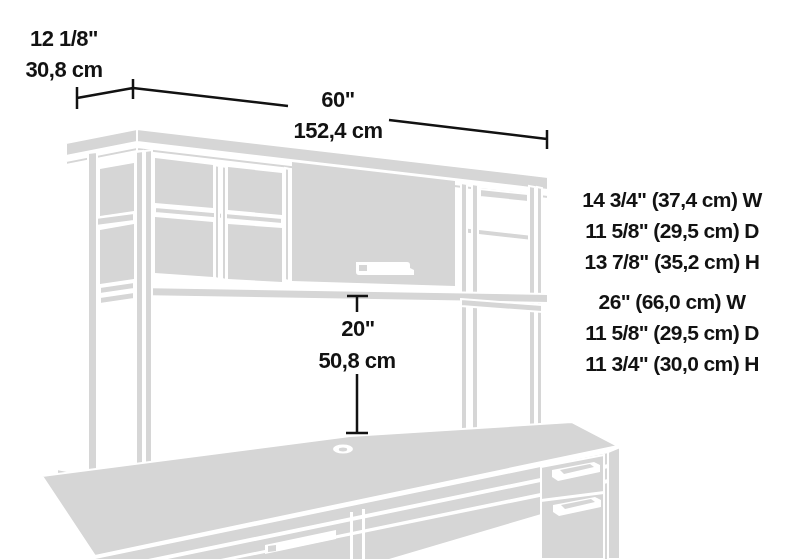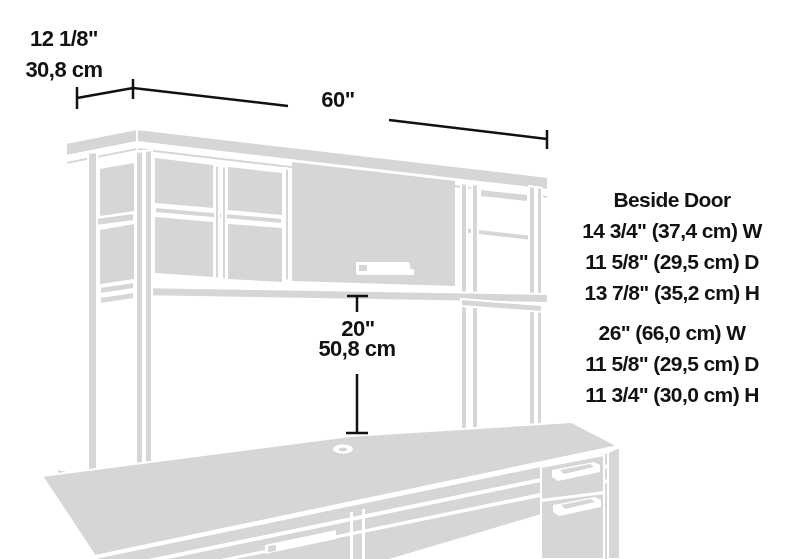--- a/index.html
+++ b/index.html
@@ -130,27 +130,27 @@
       <path class="dim" d="M77,87 L77,109 M77,98 L133,88 M133,79 L133,99"></path>
       <path class="dim" d="M133,88 L288,106 M389,120 L547,139 M547,130 L547,149"></path>
       <path class="dim" d="M347,296 L368,296 M357,296 L357,312 M357,374 L357,433 M346,433 L368,433"></path>
     </g>
   </svg>
 
   <div class="lbl" style="left:-11px;top:26px">12 1/8"</div>
   <div class="lbl" style="left:-11px;top:57px">30,8 cm</div>
 
   <div class="lbl" style="left:263px;top:87px">60"</div>
+  <div class="lbl" style="left:263px;top:118px">152,4 cm</div>
 
   <div class="lbl" style="left:283px;top:316px">20"</div>
-  <div class="lbl" style="left:282px;top:336px">50,8 cm</div>
+  <div class="lbl" style="left:282px;top:348px">50,8 cm</div>
 
   <div id="spec-block">
     <div class="spec-group">
-      <div>Beside Door</div>
       <div>14 3/4" (37,4 cm) W</div>
       <div>11 5/8" (29,5 cm) D</div>
       <div>13 7/8" (35,2 cm) H</div>
     </div>
     <div class="spec-group">
       <div>26" (66,0 cm) W</div>
       <div>11 5/8" (29,5 cm) D</div>
       <div>11 3/4" (30,0 cm) H</div>
     </div>
   </div>

